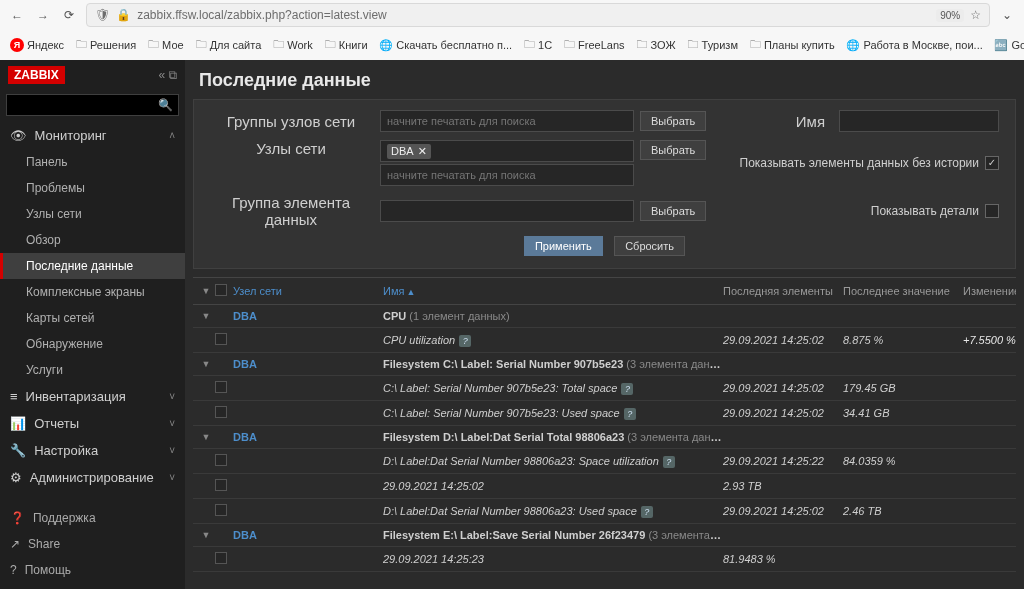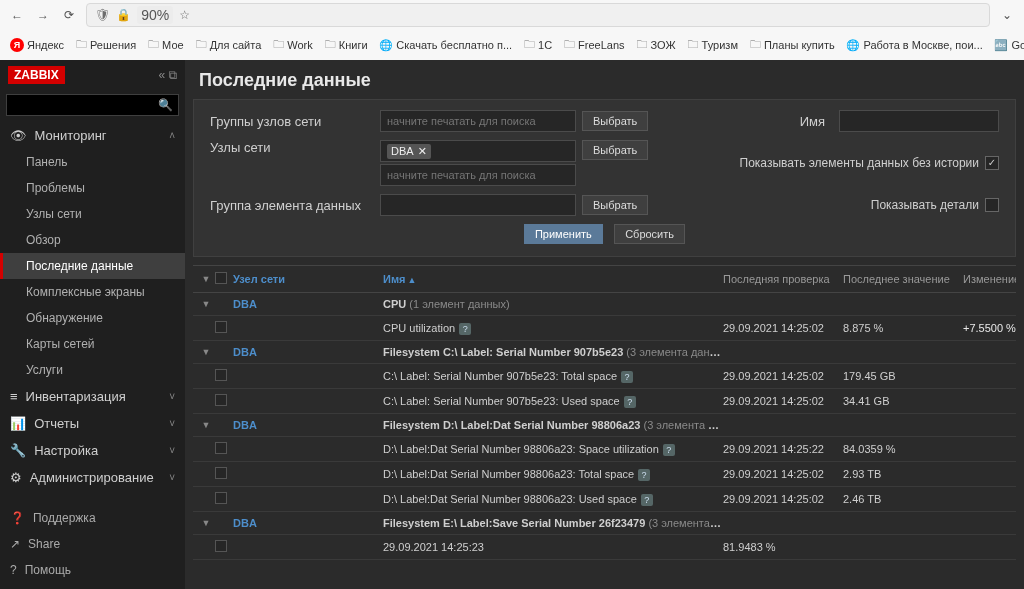--- a/index.html
+++ b/index.html
@@ -3,21 +3,21 @@
 <meta charset="utf-8">
 <style>
   * { box-sizing: border-box; margin: 0; padding: 0; }
   html, body { width: 1024px; height: 589px; font-family: Arial, Helvetica, sans-serif; font-size: 12px; color: #cfcfcf; background: #2b2b2b; overflow: hidden; }
   
   .chrome { height: 60px; background: #f7f7f7; color: #333; display: flex; flex-direction: column; }
   .chrome-top { display: flex; align-items: center; height: 30px; padding: 0 8px; gap: 8px; }
   .chrome-btn { width: 18px; height: 18px; display: inline-flex; align-items: center; justify-content: center; color: #555; cursor: pointer; }
   .url-bar { flex: 1; display: flex; align-items: center; gap: 6px; background: #f0f0f0; border: 1px solid #d9d9d9; border-radius: 4px; padding: 2px 8px; height: 24px; font-size: 12px; color: #6d6d6d; }
   .url-text { flex: 1; white-space: nowrap; overflow: hidden; }
-  .zoom-badge { background: #ececec; border-radius: 3px; padding: 1px 4px; font-size: 14px; color: #555; }
+  .zoom-badge { background: #ececec; border-radius: 3px; padding: 1px 4px; font-size: 10px; color: #555; }
   .bookmarks { display: flex; align-items: center; gap: 4px; height: 30px; padding: 0 6px; overflow: hidden; white-space: nowrap; }
   .bk { display: inline-flex; align-items: center; gap: 3px; color: #333; font-size: 11px; padding: 0 4px; cursor: pointer; }
   .bk .folder { color: #6b6b6b; }
   .bk .globe { color: #6b6b6b; }
   .ya { width: 14px; height: 14px; background: #ff0000; border-radius: 50%; display: inline-flex; align-items: center; justify-content: center; color:#fff; font-size:9px; font-weight:bold; }
   
   .app { display: flex; height: calc(100% - 60px); background: #2b2b2b; }
   .sidebar { width: 185px; background: #1f1f1f; display: flex; flex-direction: column; justify-content: flex-end; }
   .logo { display:flex; align-items:center; justify-content:space-between; padding:6px 8px; }
   .logo-z { background:#d40000; color:#fff; padding:2px 6px; font-weight:bold; display:inline-block; }
@@ -35,60 +35,61 @@
   .sidebar-bottom { margin-top:auto; padding:6px 0; }
   .sidebar-bottom .nav-head { font-size:12px; color:#aaa; }
 
   .content { flex:1; display:flex; flex-direction:column; background:#2b2b2b; overflow:hidden; }
   .page-title { padding:10px 14px 8px 14px; font-size:18px; font-weight:bold; color:#e8e8e8; }
 
   .filter { background:#333; margin:0 8px; border:1px solid #404040; padding:10px 16px 12px 16px; }
   .filter-row { display:flex; align-items:center; margin-bottom:8px; }
   .filter-left { display:flex; align-items:center; flex: 0 0 60%; }
   .filter-right { display:flex; align-items:center; justify-content:flex-end; flex:1; gap:6px; }
-  .flabel { width:170px; text-align:left; padding-right:8px; color:#cfcfcf; font-size:13px; }
-  .finput { width:196px; min-height:22px; background:#262626; border:1px solid #4b4b4b; color:#ccc; padding:2px 6px; font-size:11px; display:flex; align-items:center; gap:4px; flex-wrap:wrap; }
+  .flabel { width:170px; text-align:center; padding-right:8px; color:#cfcfcf; font-size:15px; }
+  .finput { width:254px; min-height:22px; background:#262626; border:1px solid #4b4b4b; color:#ccc; padding:2px 6px; font-size:11px; display:flex; align-items:center; gap:4px; flex-wrap:wrap; }
   .finput input { border:none; background:transparent; color:#ccc; font-size:11px; outline:none; width:100%; }
   .tag { background:#555; color:#eee; padding:1px 4px; border-radius:2px; display:inline-flex; align-items:center; gap:4px; font-size:11px; }
   .tag .x { cursor:pointer; }
   .btn { background:#3f3f3f; border:1px solid #555; color:#ddd; padding:3px 10px; font-size:11px; cursor:pointer; margin-left:6px; }
   .btn.primary { background:#5b7a99; border-color:#5b7a99; color:#fff; }
   .chk { width:14px; height:14px; border:1px solid #666; background:#262626; display:inline-block; }
   .chk.checked::after { content:"✓"; color:#ccc; display:block; text-align:center; line-height:12px; font-size:10px; }
   .filter-actions { text-align:center; margin-top:6px; }
   .filter-actions .btn { margin:0 4px; }
 
   .table { margin:8px; border-top:1px solid #444; font-size:11px; overflow:auto; }
   .thead, .row { display:grid; grid-template-columns: 18px 18px 150px 340px 120px 120px 60px; align-items:center; }
   .thead { color:#999; padding:6px 4px; border-bottom:1px solid #444; }
   .thead .th { cursor:pointer; }
-  .thead .th.link { color:#4d8ecb;font-weight:bold; }
+  .thead .th.link { color:#4d8ecb; }
   .thead .sort { color:#4d8ecb; font-size:9px; margin-left:2px; }
   .row { padding:5px 4px; border-bottom:1px solid #3a3a3a; }
   .row.group { color:#cfcfcf; font-weight:bold; }
-  .row.item { color:#cfcfcf; }
+  .row.item { color:#cfcfcf;font-style:italic; }
   .row .cell { white-space:nowrap; overflow:hidden; text-overflow:ellipsis; }
   .row .subtle { color:#8a8a8a; font-weight:normal; }
   .help { display:inline-block; width:12px; height:12px; background:#566; color:#cde; font-size:9px; text-align:center; line-height:12px; border-radius:2px; margin-left:4px; }
   .expander { color:#888; cursor:pointer; font-size:9px; text-align:center; }
   .chkcell { display:inline-block; width:12px; height:12px; border:1px solid #555; background:#262626; }
   .pos { color:#e8e8e8; }
   a.hostlink { color:#4d8ecb; cursor:pointer; }
 </style>
 </head>
 <body>
 
 <div class="chrome">
   <div class="chrome-top">
     <span class="chrome-btn">←</span>
     <span class="chrome-btn">→</span>
     <span class="chrome-btn">⟳</span>
     <div class="url-bar">
       <span>🛡</span>
       <span>🔒</span>
+      <span class="url-text">zabbix.ffsw.local/zabbix.php?action=latest.view</span>
       <span class="zoom-badge">90%</span>
       <span>☆</span>
     </div>
     <span class="chrome-btn">⌄</span>
   </div>
   <div class="bookmarks" id="bookmarks">
       <span class="bk">
         <span class="ya">Я</span>
         <span>Яндекс</span>
       </span>
@@ -166,22 +167,22 @@
             <span>Мониторинг</span>
             <span class="chev">˄</span>
           </div>
           <div class="nav-items">
             <div class="nav-item">Панель</div>
             <div class="nav-item">Проблемы</div>
             <div class="nav-item">Узлы сети</div>
             <div class="nav-item">Обзор</div>
             <div class="nav-item active">Последние данные</div>
             <div class="nav-item">Комплексные экраны</div>
+            <div class="nav-item">Карты сетей</div>
             <div class="nav-item">Обнаружение</div>
-            <div class="nav-item">Карты сетей</div>
             <div class="nav-item">Услуги</div>
           </div>
         </div>
         <div class="nav-group">
           <div class="nav-head">
             <span>≡</span>
             <span>Инвентаризация</span>
             <span class="chev">˅</span>
           </div>
         </div>
@@ -284,21 +285,21 @@
         <button class="btn">Сбросить</button>
       </div>
     </div>
 
     <div class="table">
       <div class="thead">
         <span class="th expander">▼</span>
         <span class="th"><span class="chkcell"></span></span>
         <span class="th link"><span>Узел сети</span></span>
         <span class="th link"><span>Имя</span><span class="sort">▲</span></span>
-        <span class="th">Последняя проверка</span>
+        <span class="th">Последняя элементы</span>
         <span class="th">Последнее значение</span>
         <span class="th">Изменение</span>
       </div>
       <div id="tbody">
           <div class="row group">
             <span class="expander">▼</span>
             <span></span>
             <span class="cell"><a class="hostlink">DBA</a></span>
             <span class="cell"><b>CPU</b> <span class="subtle">(1 элемент данных)</span></span>
             <span></span>
@@ -338,39 +339,38 @@
             <span></span>
             <span class="cell">C:\ Label: Serial Number 907b5e23: Used space<span class="help">?</span></span>
             <span class="cell">29.09.2021 14:25:02</span>
             <span class="cell">34.41 GB</span>
             <span class="cell pos"></span>
           </div>
           <div class="row group">
             <span class="expander">▼</span>
             <span></span>
             <span class="cell"><a class="hostlink">DBA</a></span>
-            <span class="cell"><b>Filesystem D:\ Label:Dat Serial Number 98806a23</b> <span class="subtle">(3 элемента данных)</span></span>
+            <span class="cell"><b>Filesystem D:\ Label:Dat Serial Total 98806a23</b> <span class="subtle">(3 элемента данных)</span></span>
             <span></span>
             <span></span>
             <span></span>
           </div>
           <div class="row item">
             <span></span>
             <span><span class="chkcell"></span></span>
             <span></span>
             <span class="cell">D:\ Label:Dat Serial Number 98806a23: Space utilization<span class="help">?</span></span>
             <span class="cell">29.09.2021 14:25:22</span>
             <span class="cell">84.0359 %</span>
             <span class="cell pos"></span>
           </div>
           <div class="row item">
             <span></span>
             <span><span class="chkcell"></span></span>
             <span></span>
-            <span class="cell">D:\ Label:Dat Serial Number 98806a23: Total space<span class="help">?</span></span>
             <span class="cell">29.09.2021 14:25:02</span>
             <span class="cell">2.93 TB</span>
             <span class="cell pos"></span>
           </div>
           <div class="row item">
             <span></span>
             <span><span class="chkcell"></span></span>
             <span></span>
             <span class="cell">D:\ Label:Dat Serial Number 98806a23: Used space<span class="help">?</span></span>
             <span class="cell">29.09.2021 14:25:02</span>

